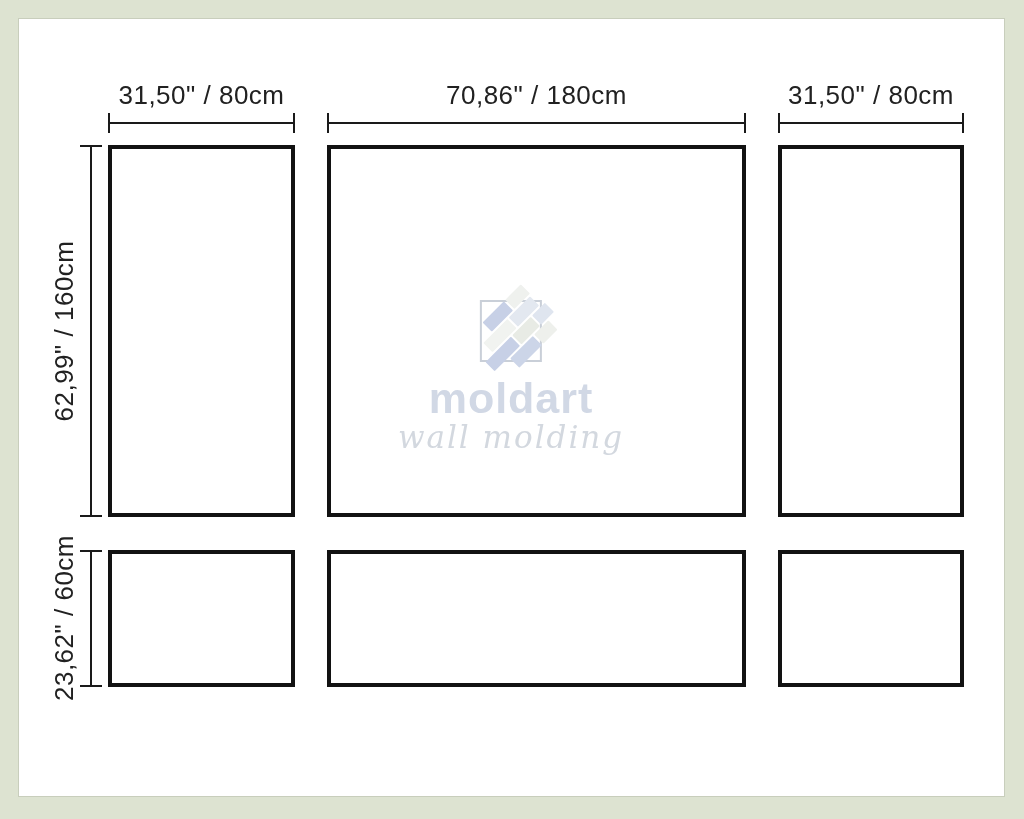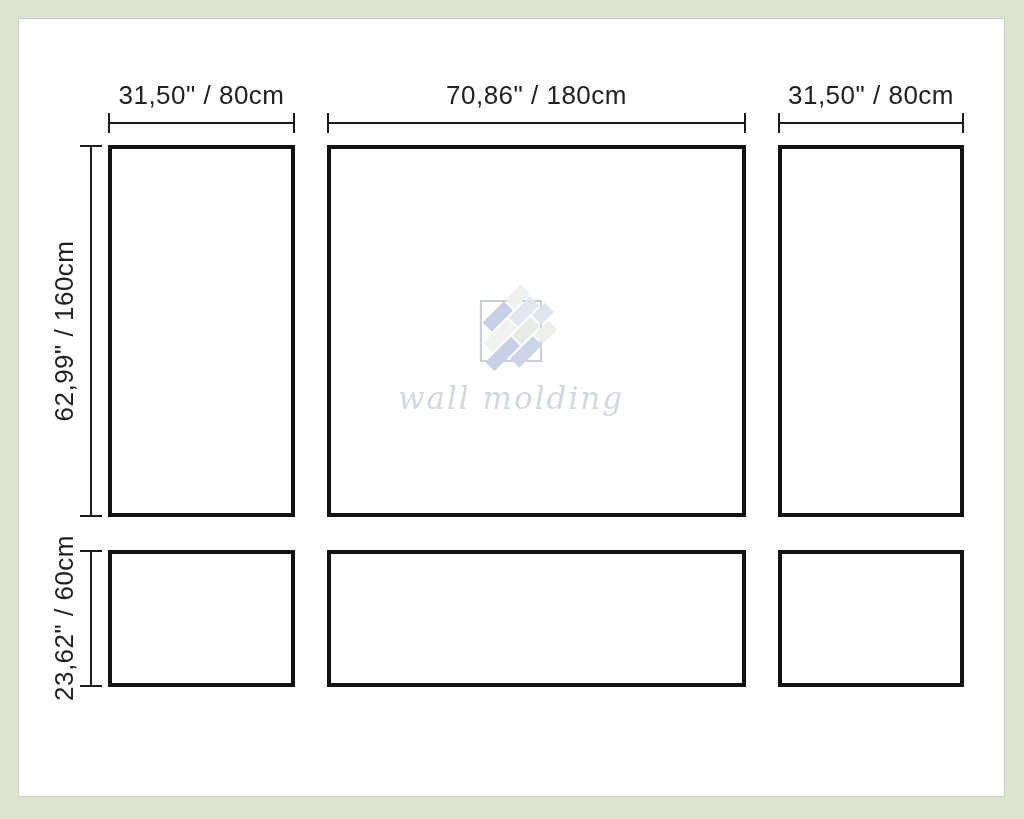--- a/index.html
+++ b/index.html
@@ -127,16 +127,17 @@
         <rect x="68" y="24" width="22" height="13" rx="1" fill="#eff1ee"></rect>
         <rect x="22" y="39" width="34" height="13" rx="1" fill="#f1f3f0"></rect>
         <rect x="58" y="39" width="30" height="13" rx="1" fill="#e3e8f0"></rect>
         <rect x="10" y="54" width="36" height="13" rx="1" fill="#c7d0e6"></rect>
         <rect x="48" y="54" width="26" height="13" rx="1" fill="#e8ebe5"></rect>
         <rect x="76" y="54" width="18" height="13" rx="1" fill="#dfe5ef"></rect>
         <rect x="30" y="69" width="32" height="13" rx="1" fill="#ccd5e8"></rect>
         <rect x="64" y="69" width="20" height="13" rx="1" fill="#eef0ec"></rect>
       </g>
     </svg>
+    <div class="wm-brand">moldart</div>
     <div class="wm-tagline">wall molding</div>
   </div>
 
 </div>
 
 </body></html>

